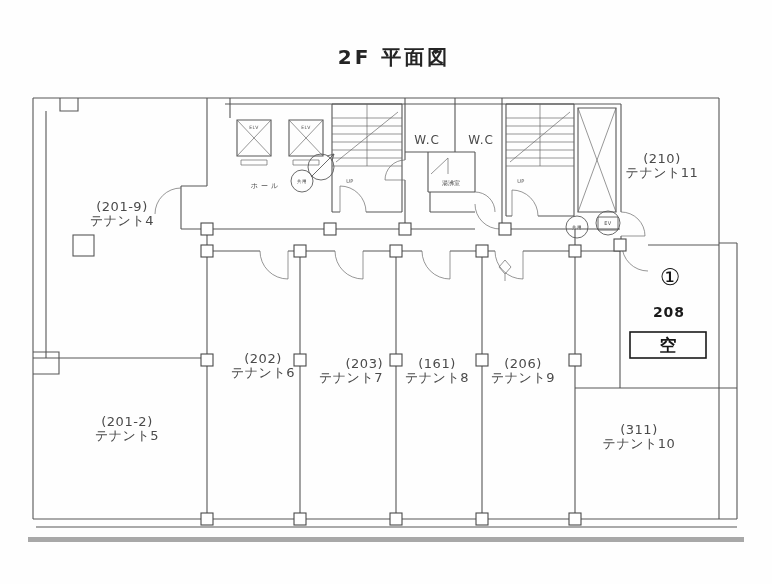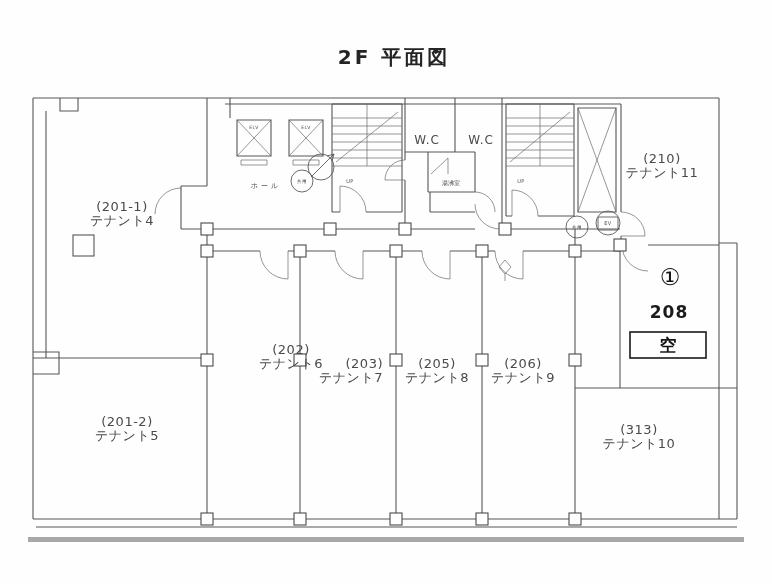--- a/index.html
+++ b/index.html
@@ -11,21 +11,21 @@
     position:absolute;transform:translate(-50%,-50%);
     color:#4a4a4a;text-align:center;white-space:nowrap;
   }
   .title{font-size:20px;font-weight:bold;color:#242424;letter-spacing:3px;}
   .room-label{font-size:13px;line-height:14px;letter-spacing:0.5px;}
   .room-label span{display:block;}
   .tiny{font-size:12px;letter-spacing:1px;}
   .micro{font-size:5px;letter-spacing:0.5px;}
   .hall{font-size:7px;letter-spacing:3px;}
   .vac-marker{font-size:23px;color:#141414;}
-  .vac-number{font-size:17px;font-weight:600;color:#1a1a1a;letter-spacing:1px;}
+  .vac-number{font-size:14px;font-weight:600;color:#1a1a1a;letter-spacing:1px;}
   .vac-status{font-size:17px;font-weight:bold;color:#151515;}
   svg .w{stroke:#565656;stroke-width:1.1;fill:none;}
   svg .thin{stroke:#6a6a6a;stroke-width:0.7;fill:none;}
   svg .stamp{stroke:#5a5a5a;stroke-width:0.9;fill:none;}
   svg .pillar{stroke:#4a4a4a;stroke-width:1.1;fill:#ffffff;}
   svg .vacbox{stroke:#1a1a1a;stroke-width:1.6;fill:none;}
   svg .edge{fill:#a8a8a8;stroke:none;}
 </style>
 </head>
 <body>
@@ -133,45 +133,45 @@
       <rect class="pillar" x="569" y="513" width="12" height="12"></rect>
       <rect class="w" x="73" y="235" width="21" height="21"></rect>
     </g>
 
     <rect class="vacbox" x="630" y="332" width="76" height="26"></rect>
   </svg>
 
   <div class="lbl title" style="left:394px;top:57px;">2F 平面図</div>
 
   <div class="lbl room-label" style="left:122px;top:214px;">
-    <span>(201-1)</span>
+    <span>(201-9)</span>
     <span>テナント4</span>
   </div>
   <div class="lbl room-label" style="left:127px;top:429px;">
     <span>(201-2)</span>
     <span>テナント5</span>
   </div>
-  <div class="lbl room-label" style="left:263px;top:357px;margin-left:28px;">
+  <div class="lbl room-label" style="left:263px;top:366px;">
     <span>(202)</span>
     <span>テナント6</span>
   </div>
   <div class="lbl room-label" style="left:351px;top:371px;text-align:right;">
     <span>(203)</span>
     <span>テナント7</span>
   </div>
   <div class="lbl room-label" style="left:437px;top:371px;">
-    <span>(205)</span>
+    <span>(161)</span>
     <span>テナント8</span>
   </div>
   <div class="lbl room-label" style="left:523px;top:371px;">
     <span>(206)</span>
     <span>テナント9</span>
   </div>
   <div class="lbl room-label" style="left:639px;top:437px;">
-    <span>(313)</span>
+    <span>(311)</span>
     <span>テナント10</span>
   </div>
   <div class="lbl room-label" style="left:662px;top:166px;">
     <span>(210)</span>
     <span>テナント11</span>
   </div>
 
   <div class="lbl vac-marker" style="left:670px;top:277px;">①</div>
   <div class="lbl vac-number" style="left:669px;top:312px;">208</div>
   <div class="lbl vac-status" style="left:668px;top:345px;">空</div>

